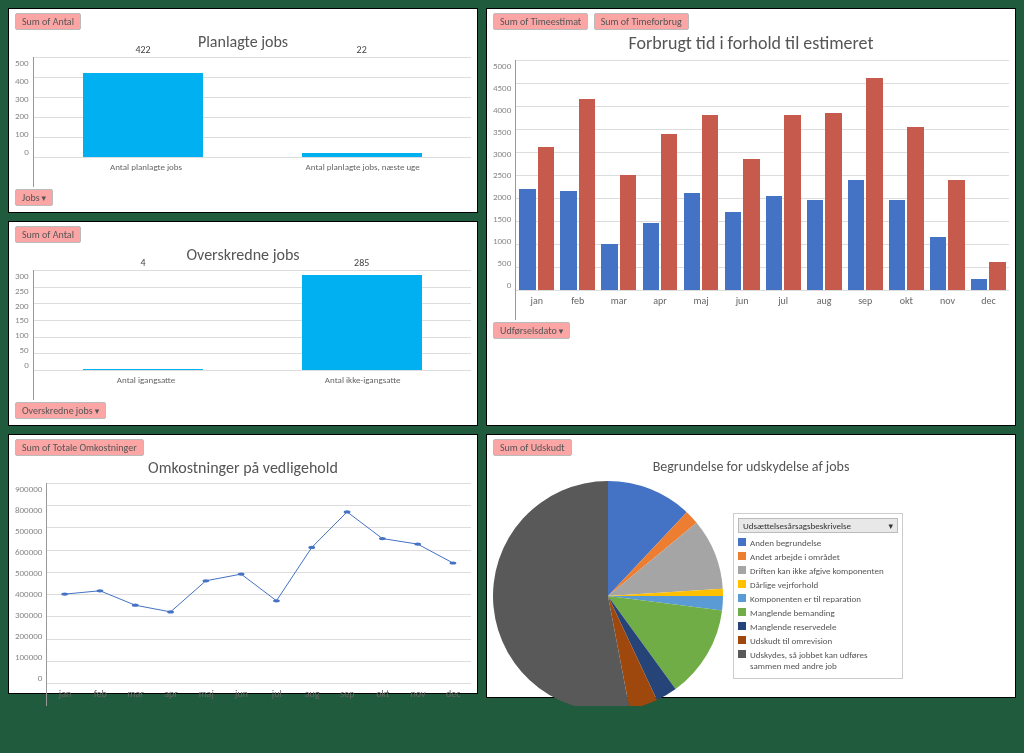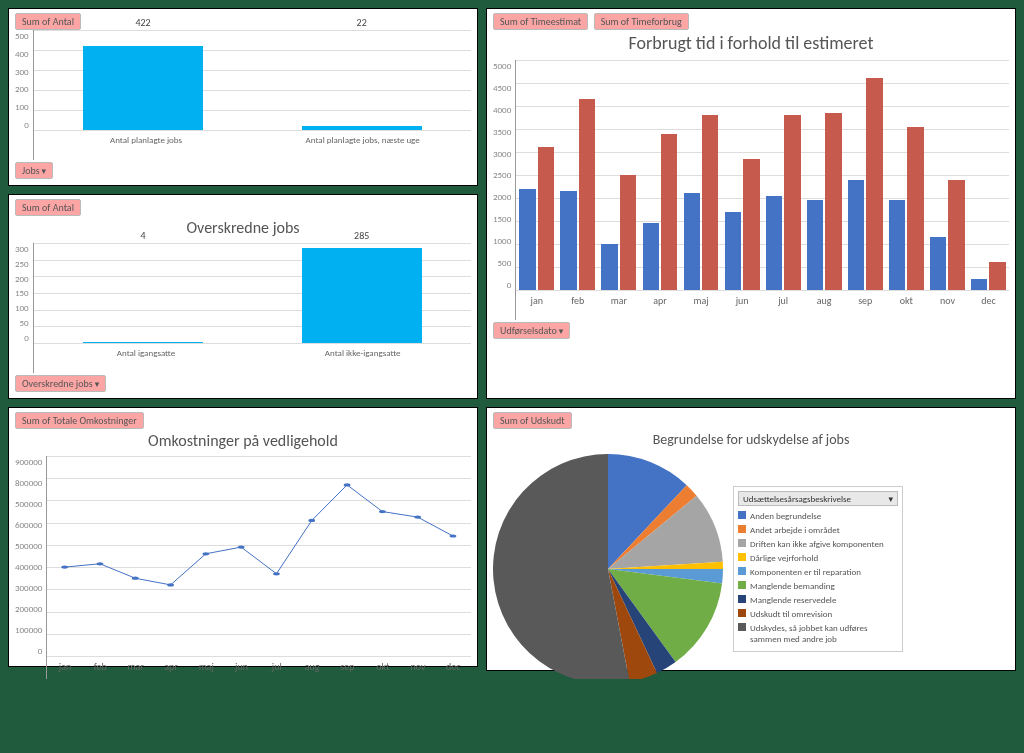--- a/index.html
+++ b/index.html
@@ -142,20 +142,21 @@
   #p4 { grid-column:1; grid-row:3; height:260px;}
   #p5 { grid-column:2; grid-row:3; height:264px;}
 </style>
 </head>
 <body>
 
 <div class="dashboard">
 
   <div class="panel" id="p1">
     <span class="pill">Sum of Antal</span>
+    <div class="title">Planlagte jobs</div>
     <div class="barchart" id="chart-planlagte">
         <div class="yaxis">
           <span>500</span>
           <span>400</span>
           <span>300</span>
           <span>200</span>
           <span>100</span>
           <span>0</span>
         </div>
         <div class="plot">

